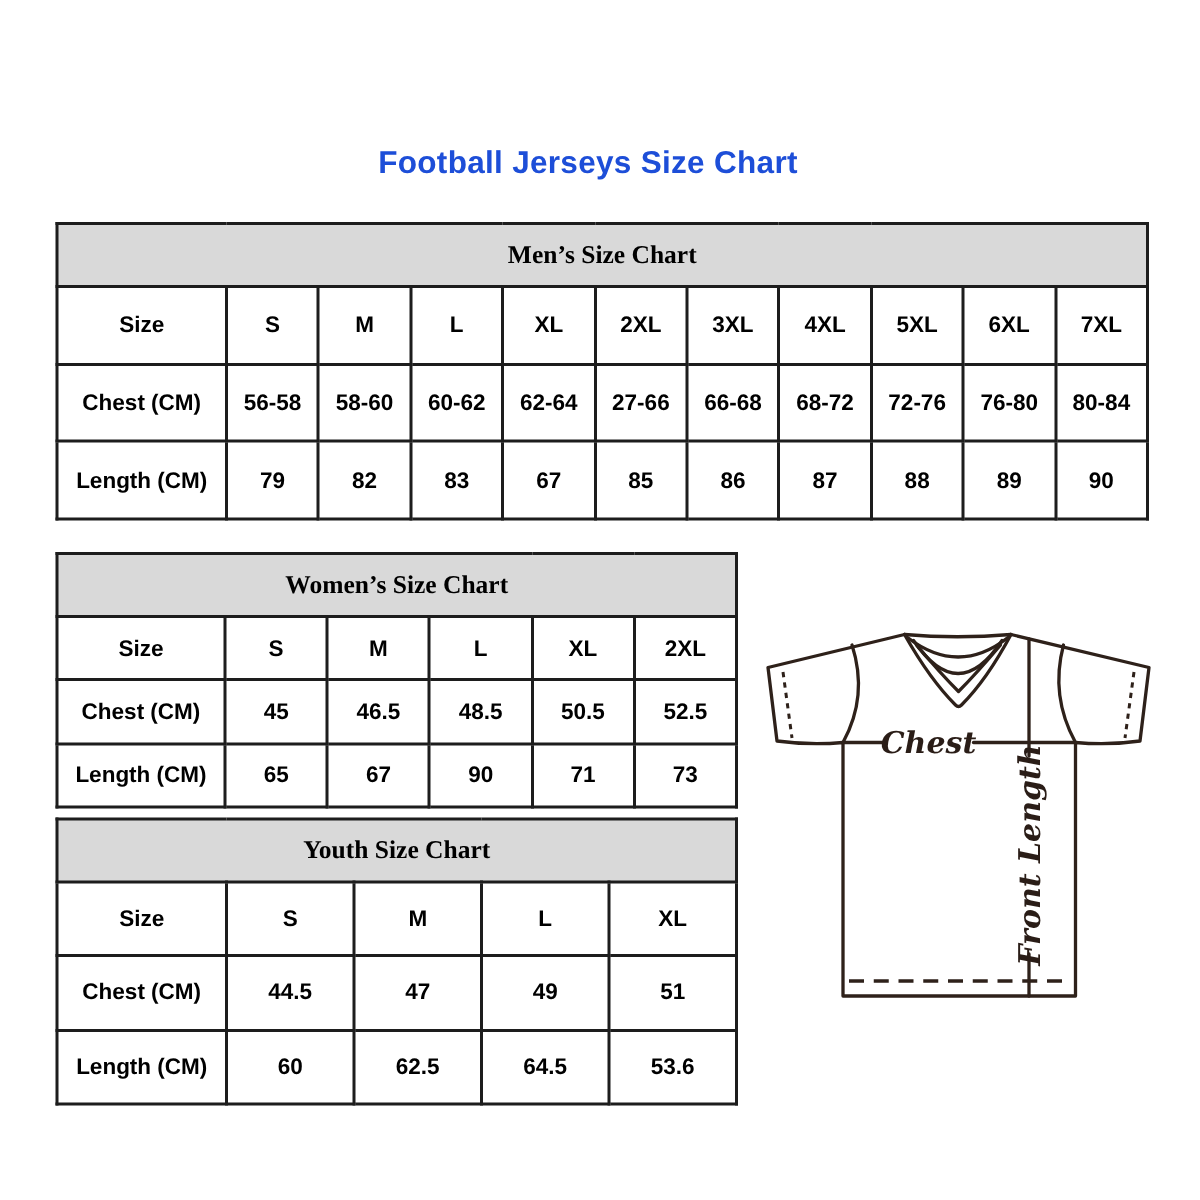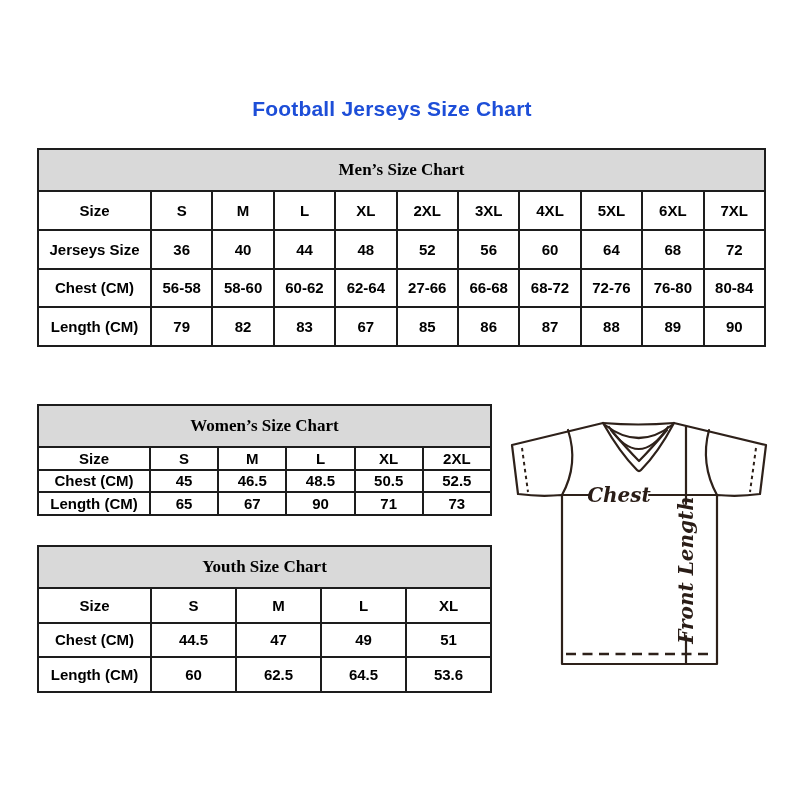--- a/index.html
+++ b/index.html
@@ -17,22 +17,22 @@
     background:#fff; border:2px solid #1d1d1d;
   }
   table.size-table th, table.size-table td {
     border:2px solid #1d1d1d; text-align:center; vertical-align:middle;
     font-weight:bold; color:#000; padding:0; font-size:15px;
   }
   table.size-table th.caption-cell {
     background:#d9d9d9; font-size:17px; height:40px;font-family:Liberation Serif, serif;
   }
   #mens-table   { left:37px; top:148px; width:729px; height:199px; }
-  #womens-table { left:37px; top:368px; width:455px; height:112px;margin-top:36px; }
-  #youth-table  { left:37px; top:545px; width:455px; height:148px; }
+  #womens-table { left:37px; top:368px; width:455px; height:171px; }
+  #youth-table  { left:37px; top:545px; width:455px; height:192px; }
   #mens-table   col.label-col { width:113px; }
   #womens-table col.label-col { width:112px; }
   #youth-table  col.label-col { width:113px; }
   #jersey-svg { position:absolute; left:498px; top:406px; }
   .ink-line { fill:none; stroke:#2e211a; stroke-width:2.2; stroke-linejoin:round; stroke-linecap:round; }
   .ink-dash-fine { fill:none; stroke:#2e211a; stroke-width:2; stroke-dasharray:3.5 3.5; }
   .ink-dash-hem  { fill:none; stroke:#2e211a; stroke-width:2.4; stroke-dasharray:10 6.5; }
   .measure-label {
     font-family:"DejaVu Serif", serif; font-style:italic; font-weight:bold;
     font-size:20px; fill:#2a1d17;
@@ -61,33 +61,20 @@
         <td>L</td>
         <td>XL</td>
         <td>2XL</td>
         <td>3XL</td>
         <td>4XL</td>
         <td>5XL</td>
         <td>6XL</td>
         <td>7XL</td>
       </tr>
       <tr>
-        <th>Jerseys Size</th>
-        <td>36</td>
-        <td>40</td>
-        <td>44</td>
-        <td>48</td>
-        <td>52</td>
-        <td>56</td>
-        <td>60</td>
-        <td>64</td>
-        <td>68</td>
-        <td>72</td>
-      </tr>
-      <tr>
         <th>Chest (CM)</th>
         <td>56-58</td>
         <td>58-60</td>
         <td>60-62</td>
         <td>62-64</td>
         <td>27-66</td>
         <td>66-68</td>
         <td>68-72</td>
         <td>72-76</td>
         <td>76-80</td>

